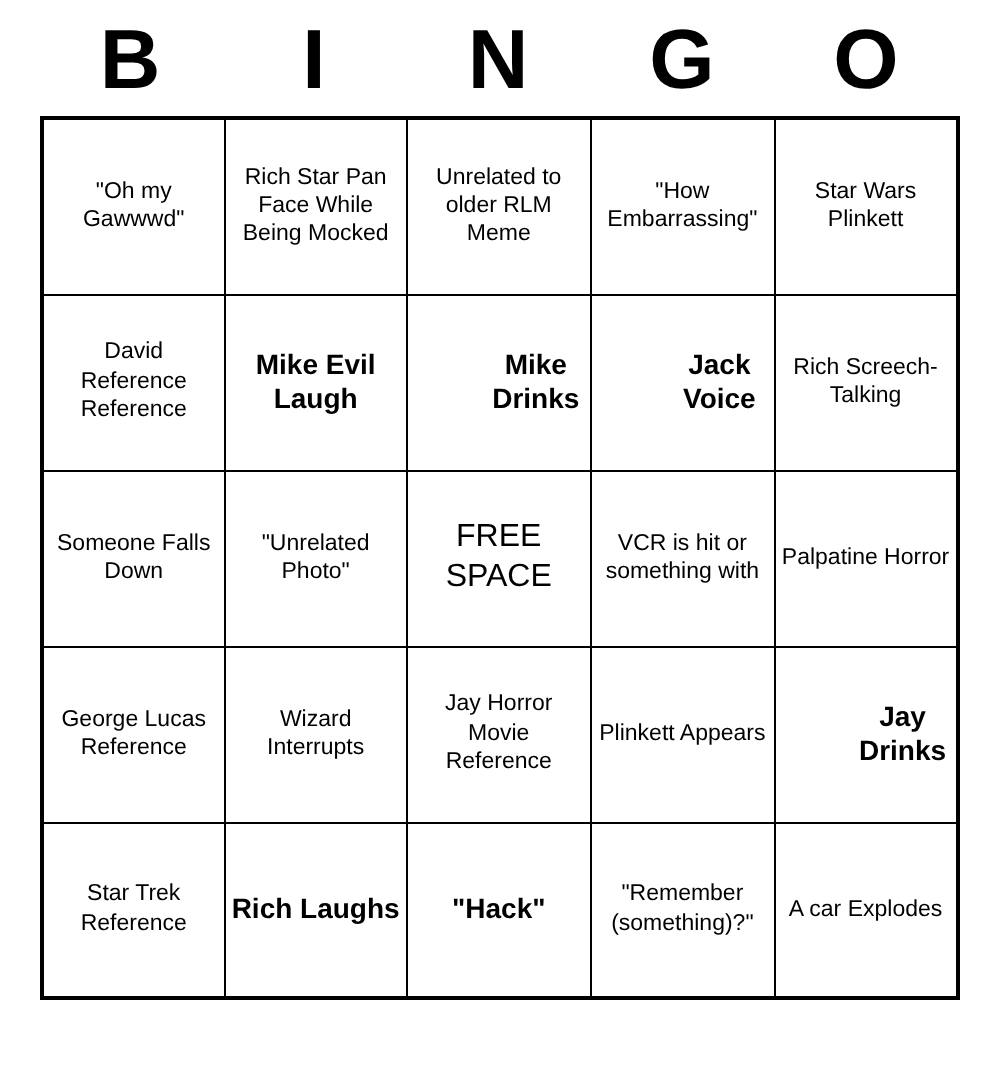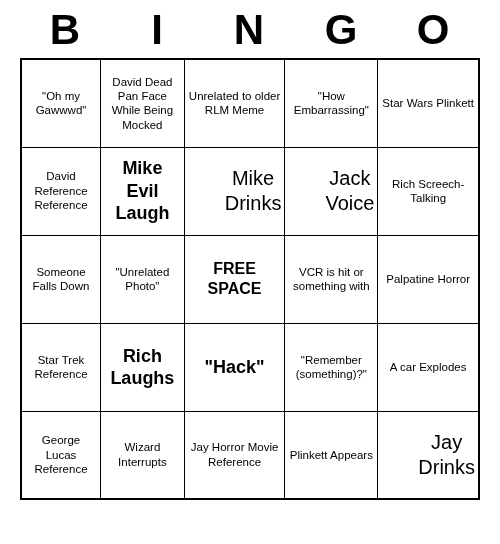--- a/index.html
+++ b/index.html
@@ -36,74 +36,74 @@
       width: 92px;
       height: 88px;
       text-align: center;
       vertical-align: middle;
       font-size: 11.5px;
       padding: 3px;
       line-height: 1.25;
     }
     .bingo-grid td.free-space {
       font-size: 16px;
-      font-weight: bold;
+      font-weight: normal;
     }
     .bingo-grid td.large-text {
-      font-size: 20px;
-      font-weight: normal;
+      font-size: 14px;
+      font-weight: bold;
       padding-left: 40px;
     }
     .bingo-grid td.medium-text {
-      font-size: 18px;
+      font-size: 14px;
       font-weight: bold;
     }
   </style>
 </head>
 <body>
 
 <div class="bingo-title">
   <span>B</span>
   <span>I</span>
   <span>N</span>
   <span>G</span>
   <span>O</span>
 </div>
 
 <table class="bingo-grid">
   <tbody id="bingo-body">
       <tr>
         <td>"Oh my Gawwwd"</td>
-        <td>David Dead Pan Face While Being Mocked</td>
+        <td>Rich Star Pan Face While Being Mocked</td>
         <td>Unrelated to older RLM Meme</td>
         <td>"How Embarrassing"</td>
         <td>Star Wars Plinkett</td>
       </tr>
       <tr>
         <td>David Reference Reference</td>
         <td class="medium-text">Mike Evil Laugh</td>
         <td class="large-text">Mike Drinks</td>
         <td class="large-text">Jack Voice</td>
         <td>Rich Screech-Talking</td>
       </tr>
       <tr>
         <td>Someone Falls Down</td>
         <td>"Unrelated Photo"</td>
         <td class="free-space">FREE SPACE</td>
         <td>VCR is hit or something with</td>
         <td>Palpatine Horror</td>
       </tr>
       <tr>
+        <td>George Lucas Reference</td>
+        <td>Wizard Interrupts</td>
+        <td>Jay Horror Movie Reference</td>
+        <td>Plinkett Appears</td>
+        <td class="large-text">Jay Drinks</td>
+      </tr>
+      <tr>
         <td>Star Trek Reference</td>
         <td class="medium-text">Rich Laughs</td>
         <td class="medium-text">"Hack"</td>
         <td>"Remember (something)?"</td>
         <td>A car Explodes</td>
       </tr>
-      <tr>
-        <td>George Lucas Reference</td>
-        <td>Wizard Interrupts</td>
-        <td>Jay Horror Movie Reference</td>
-        <td>Plinkett Appears</td>
-        <td class="large-text">Jay Drinks</td>
-      </tr>
     </tbody>
 </table>
 
 </body></html>

